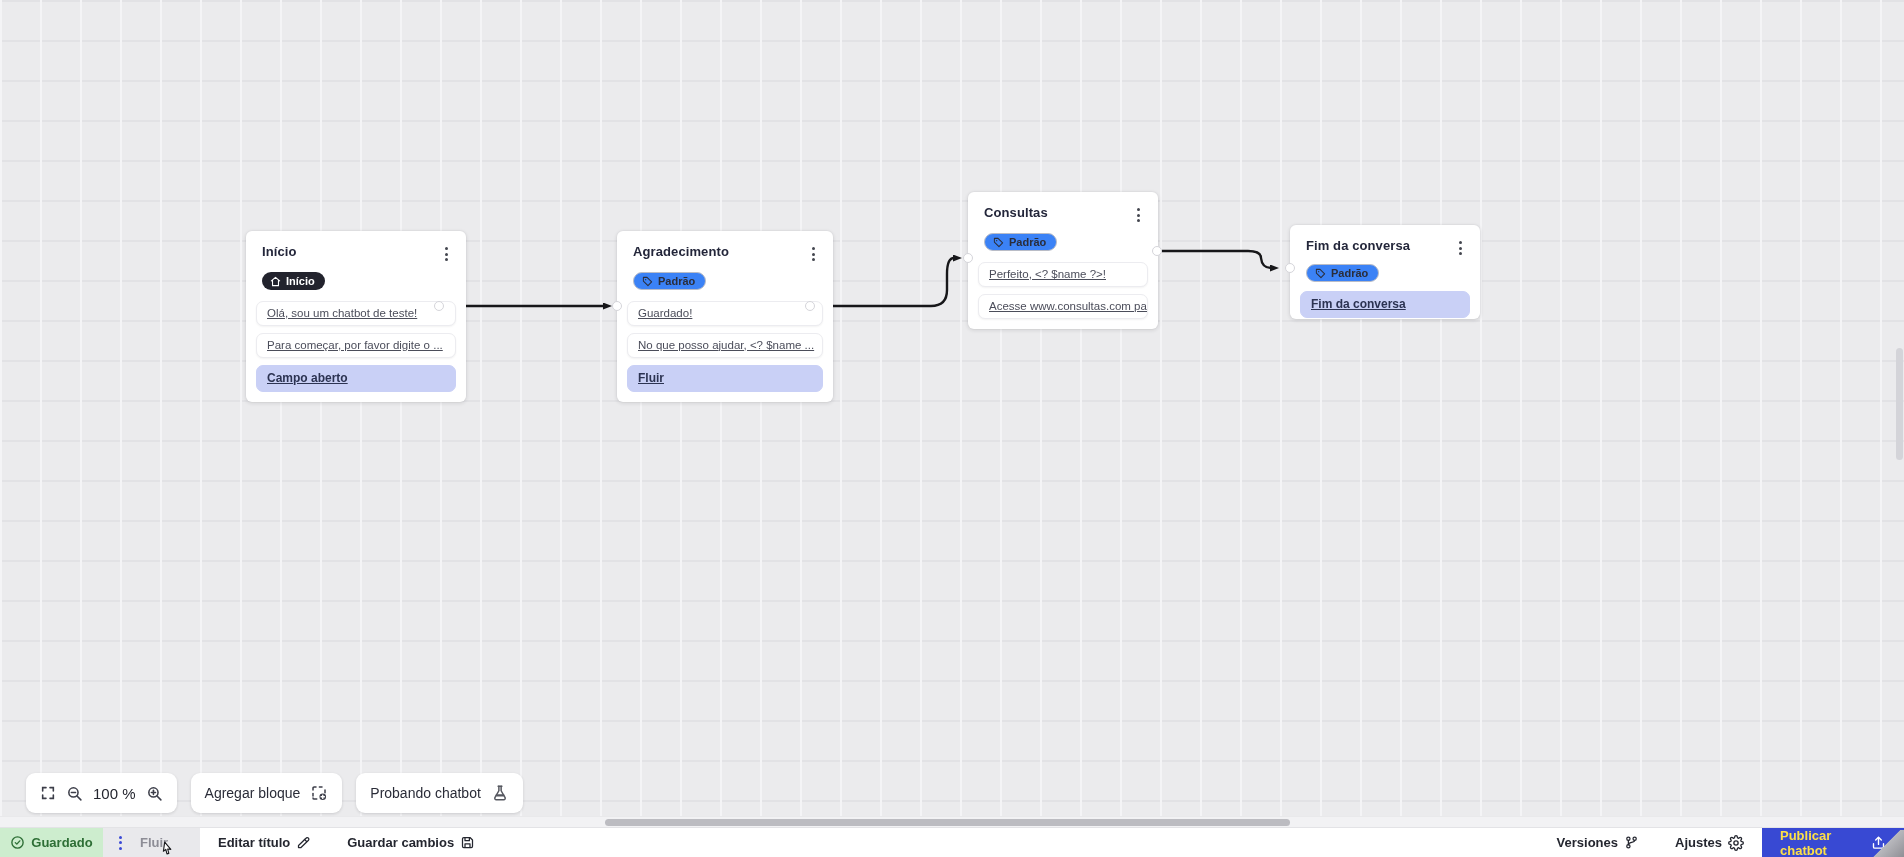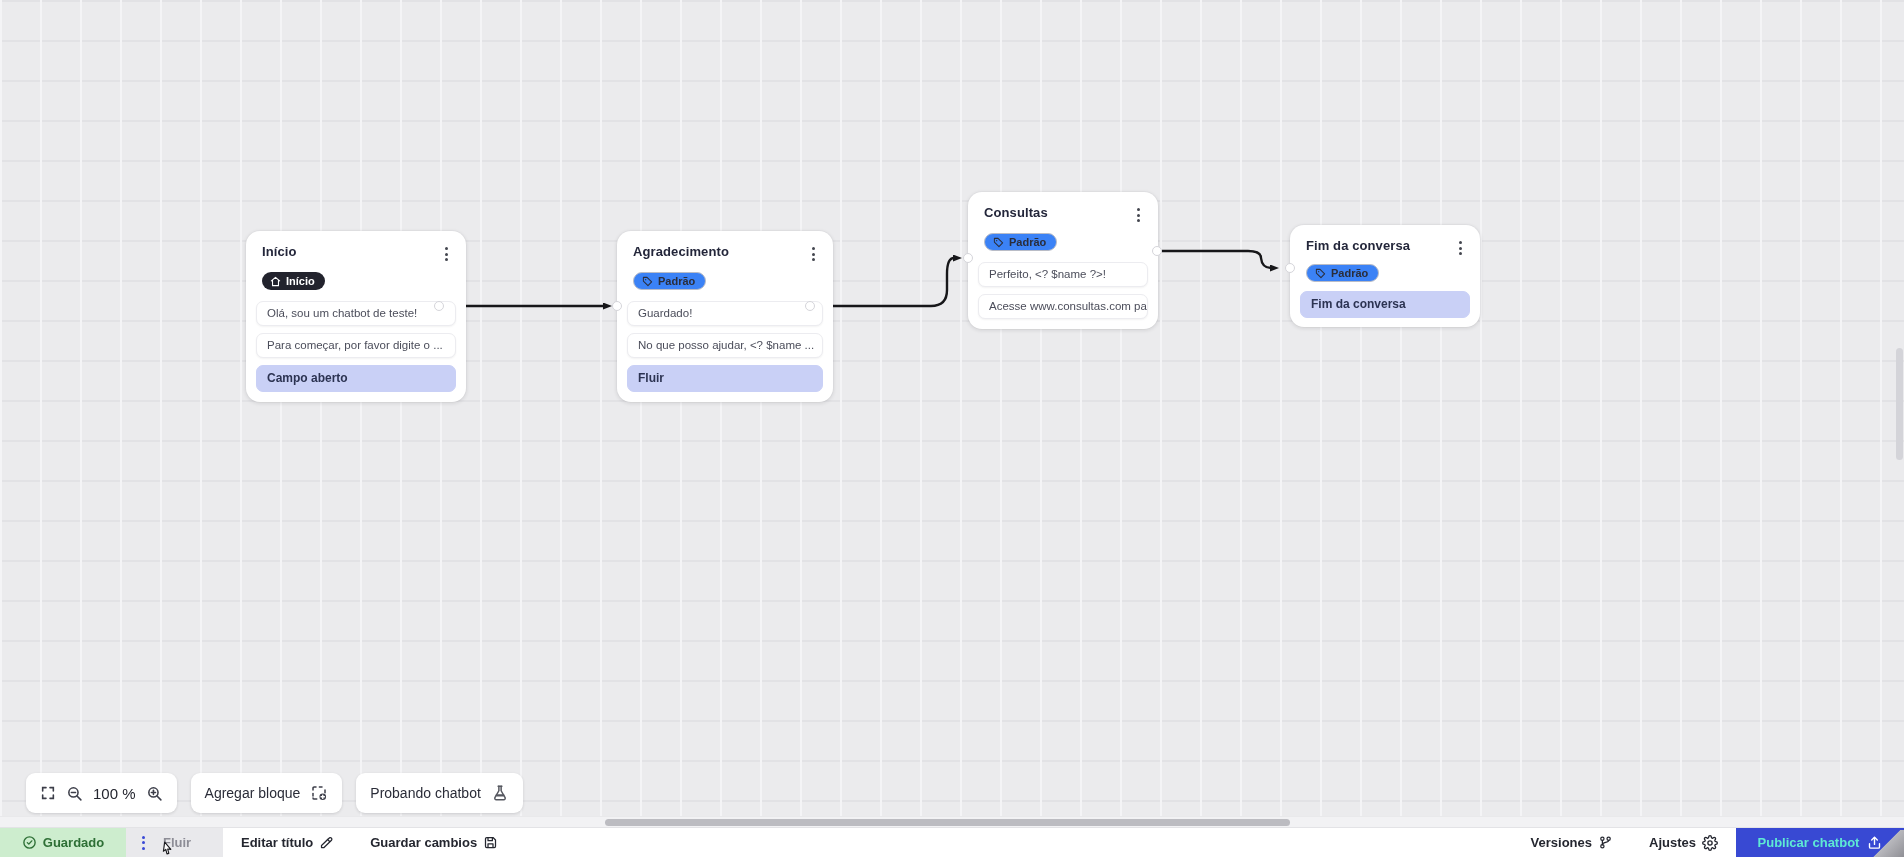--- a/index.html
+++ b/index.html
@@ -16,35 +16,35 @@
 
   
   svg.edges { position:absolute; left:0; top:0; z-index:1; }
   .edge { stroke:#17171a; stroke-width:2.4; fill:none; }
 
   
   .port { position:absolute; width:10px; height:10px; background:#fff;
     border:1px solid #d5d5da; border-radius:50%; z-index:3; }
 
   
-  .node { position:absolute; z-index:2; background:#fff; border-radius:14px;
+  .node { position:absolute; z-index:2; background:#fff; border-radius:6px;
     padding:10px; box-shadow:0 1px 4px rgba(25,25,35,.14), 0 0 0 1px rgba(0,0,0,.02); }
   .node-header { display:flex; justify-content:space-between; align-items:flex-start; padding:3px 4px 0 6px; }
   .node-title { font-size:13px; font-weight:700; color:#23263a; letter-spacing:.1px; }
   .kebab { display:flex; flex-direction:column; gap:2.5px; padding:3px 4px; cursor:pointer; }
   .kebab i { width:3px; height:3px; border-radius:50%; background:#44464f; }
   .badge-line { margin:8px 4px 10px 6px; }
   .badge { display:inline-flex; align-items:center; gap:5px; font-size:11px; font-weight:700;
     border-radius:12px; padding:3px 10px 3px 8px; }
   .badge.dark { background:#22232d; color:#fff; }
   .badge.outline { background:#3b82f6; border:1px solid #b9bcc6; color:#2a2d3a; padding:2px 10px 2px 8px; }
   .rows { display:flex; flex-direction:column; gap:7px; }
   .row { background:#fff; border:1px solid #ececf0; box-shadow:0 1px 2px rgba(0,0,0,.05);
     border-radius:7px; padding:5px 10px 6px; font-size:11.5px; color:#4b4d5a;
-    white-space:nowrap; overflow:hidden; }
+    white-space:nowrap; overflow:hidden;text-decoration:underline; }
   .row.action { background:#c9d0f6; border-color:#c9d0f6; color:#2c3352; font-weight:700; box-shadow:none; font-size:12px; }
 
   
   .float-toolbar { position:absolute; left:26px; top:773px; display:flex; gap:14px; z-index:6; }
   .tool-card { height:40px; background:#fff; border-radius:9px; display:flex; align-items:center;
     gap:10px; padding:0 14px; box-shadow:0 1px 3px rgba(20,20,30,.14);
     font-size:14px; font-weight:400; color:#2a2c38; cursor:default; }
   .tool-card .icon-btn { display:flex; align-items:center; cursor:pointer; color:#3c3e49; }
   .zoom-value { font-size:15px; color:#24262f; }
 
@@ -54,26 +54,26 @@
   .hscroll-thumb { position:absolute; left:605px; top:2px; width:685px; height:7px;
     background:#bcbcc1; border-radius:4px; }
   .vscroll-thumb { position:absolute; right:1px; top:348px; width:7px; height:112px;
     background:#d4d4d9; border-radius:4px; z-index:5; }
 
   
   .statusbar { position:absolute; left:0; right:0; bottom:0; height:30px; background:#fff;
     border-top:1px solid #e3e3e6; display:flex; align-items:stretch; z-index:7;
     font-size:13px; font-weight:600; color:#24262f; }
   .sb-item { display:flex; align-items:center; gap:6px; padding:0 18px; cursor:pointer; }
-  .sb-saved { background:#cdedce; color:#2e6f36; width:126px; justify-content:center; padding:0; gap:6px; font-weight:700; }
+  .sb-saved { background:#cdedce; color:#2e6f36; width:103px; justify-content:center; padding:0; gap:6px; font-weight:700; }
   .sb-flow { background:#e9e9ec; width:97px; justify-content:flex-start; gap:14px; padding:0 0 0 12px; }
   .sb-flow .label { color:#8d8d96; }
   .sb-flow .kebab i { background:#3a49d6; }
   .sb-spacer { flex:1; }
-  .sb-publish { background:#3849d3; color:#5eead4; width:168px; justify-content:center; gap:8px; font-weight:700; }
+  .sb-publish { background:#3849d3; color:#fde047; width:142px; gap:8px; font-weight:700; }
   .sb-icon { display:flex; align-items:center; }
 
   .cursor { position:absolute; left:158px; top:841px; z-index:12; }
   .corner-grip { position:absolute; right:0; bottom:0; width:34px; height:27px; z-index:13;
     background:linear-gradient(135deg, transparent 49%, #b9b9be 50%, #8f8f95 100%); }
 </style>
 </head>
 <body>
 
 <div class="stage">
@@ -163,21 +163,21 @@
           </svg>
         <span>Padrão</span>
       </span>
     </div>
     <div class="rows">
       <div class="row">Perfeito, &lt;? $name ?&gt;!</div>
       <div class="row">Acesse www.consultas.com par...</div>
     </div>
   </div>
 
-  <div class="node" style="left:1290px; top:225px; width:190px; padding-bottom:9px;">
+  <div class="node" style="left:1290px; top:225px; width:190px; padding-bottom:1px;">
     <div class="node-header">
       <span class="node-title">Fim da conversa</span>
       <span class="kebab">
           <i></i>
           <i></i>
           <i></i>
         </span>
     </div>
     <div class="badge-line" style="margin-bottom:8px; margin-top:6px;">
       <span class="badge outline">

